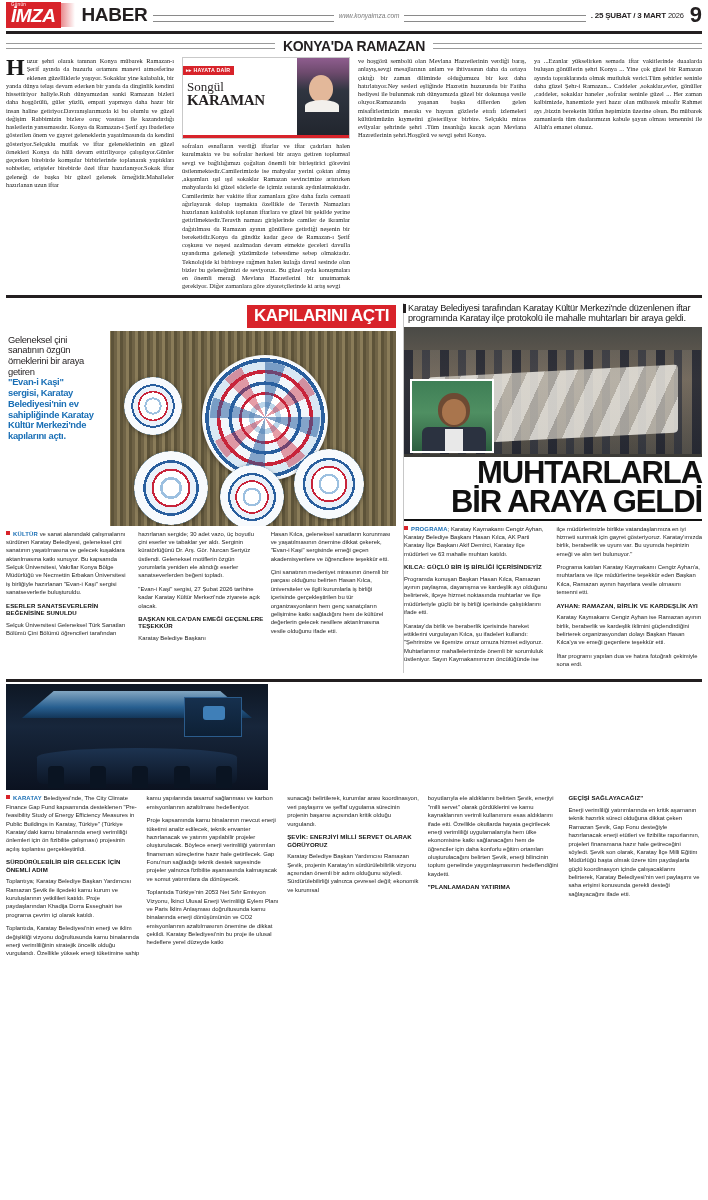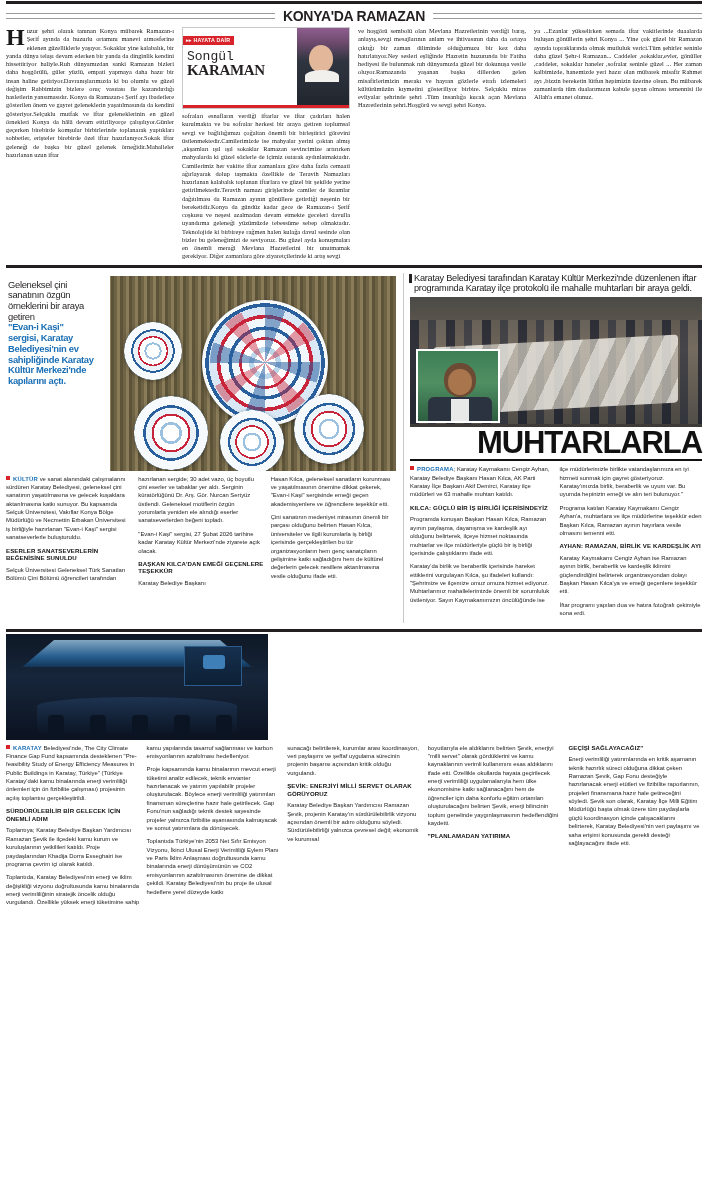--- a/index.html
+++ b/index.html
@@ -43,36 +43,36 @@
     padding-right: 2px; padding-top: 1px; font-family: "Liberation Serif", serif;
   }
 
   
   .columnist { width: 100%; border: 1px solid #c9c9c9; background: #fff; margin-bottom: 3px;
     position: relative; height: 82px; overflow: hidden; }
   .col-tag { background: #d8232a; color: #fff; font-size: 5.3px; font-weight: bold;
     padding: 1.5px 4px 1.5px 3px; display: inline-block; letter-spacing: 0.2px; }
   .col-tag .chev { font-size: 5px; margin-right: 2px; }
   .col-name-box { padding: 4px 4px 0 4px; }
-  .col-name-1 { font-family: Liberation Mono, monospace; font-size: 13px; color: #231f20; line-height: 1; }
+  .col-name-1 { font-family: Liberation Serif, serif; font-size: 13px; color: #231f20; line-height: 1; }
   .col-name-2 { font-family: "Liberation Serif", serif; font-size: 15px; font-weight: bold; color: #231f20; line-height: 1; letter-spacing: -0.3px; }
   .col-photo { position: absolute; right: 0; top: 0; width: 52px; height: 82px;
     background: linear-gradient(180deg,#8e5d8e 0%, #6d4a6d 18%, #2f3540 40%, #20242c 100%); }
   .col-photo .face { position: absolute; left: 12px; top: 17px; width: 24px; height: 27px;
     background: #e3b89a; border-radius: 50% 50% 45% 45%; }
   .col-photo .collar { position: absolute; left: 8px; top: 42px; width: 34px; height: 12px;
     background: #f2f0ec; border-radius: 50% 50% 0 0; }
   .col-redline { position: absolute; left: 0; bottom: 0; width: 100%; height: 3px; background: #d8232a; }
 
   .sec1-rule { height: 3px; background: #231f20; margin: 4px 6px 0 6px; }
 
   
   .sec2 { display: flex; padding: 5px 6px 0 6px; gap: 7px; }
   .feat-left { width: 390px; }
-  .feat-right { width: 299px; border-left: 1px solid #c8c8c8; padding-left: 6px; }
+  .feat-right { width: 299px; border-left: 1px solid #c8c8c8; }
 
   .big-blue { font-size: 38px; font-weight: bold; color: #1a6fb5; line-height: 0.86;
     letter-spacing: -1.5px; font-family: "Liberation Sans", sans-serif; }
   .kapi { display: inline-block; background: #d8232a; color: #fff; font-size: 17px;
     font-weight: bold; padding: 1px 7px 2px 7px; letter-spacing: -0.4px; margin-top: 2px; }
   .kapi-wrap { text-align: right; }
 
   .photo-mat { position: relative; height: 195px; margin-top: 3px; overflow: hidden;
     background: repeating-linear-gradient(90deg,#6f6346 0px,#6f6346 3px,#8a7c59 3px,#8a7c59 6px,#5d5339 6px,#5d5339 9px); }
   .lead-box { position: absolute; left: 0; top: 0; width: 104px; height: 100%; background: #fff;
@@ -152,20 +152,36 @@
     background: linear-gradient(180deg,#16304e,#0d2035); border:1px solid #2b5c8c; }
   .en-photo .banner .b1 { position:absolute; left:18px; top:8px; width:22px; height:14px; background:#3f7fb8; border-radius:3px; }
   .en-photo .chair { position:absolute; bottom:2%; width:16px; height:22px; background:#0a1422; border-radius:4px 4px 0 0; }
   .en-body { display: grid; grid-template-columns: repeat(5,1fr); gap: 7px; padding: 4px 6px 0 6px; }
 </style>
 </head>
 <body>
 
 <div class="page">
 
+  <div class="masthead">
+    <div class="logo-box">
+      <span class="tiny">Günün</span>
+      <span>İMZA</span>
+    </div>
+    <div class="logo-fade"></div>
+    <div class="mast-section">HABER</div>
+    <div class="mast-rule"></div>
+    <div class="mast-url">www.konyaimza.com</div>
+    <div class="mast-rule"></div>
+    <div class="mast-date">
+      <span>. 25 ŞUBAT / 3 MART</span>
+      <span class="yr">2026</span>
+    </div>
+    <div class="mast-page">9</div>
+  </div>
   <div class="mast-underline"></div>
 
   <div class="kr-head">
     <div class="kr-bar"></div>
     <div class="kr-title">KONYA'DA RAMAZAN</div>
     <div class="kr-bar"></div>
   </div>
 
   <div class="col-sec1">
     <div class="sec1-grid">
@@ -206,20 +222,23 @@
 Bu mübarek zamanlarda tüm dualarımızın kabule şayan olması temennisi ile Allah'a emanet olunuz.</div>
       </div>
     </div>
   </div>
 
   <div class="sec1-rule"></div>
 
   <div class="sec2">
 
     <div class="feat-left">
+      <div class="kapi-wrap">
+        <span class="kapi">KAPILARINI AÇTI</span>
+      </div>
 
       <div class="photo-mat">
         <div class="plate-sm d"></div>
         <div class="plate"></div>
         <div class="plate-sm a"></div>
         <div class="plate-sm b"></div>
         <div class="plate-sm c"></div>
         <div class="lead-box">
           <div class="lead-dark">Geleneksel çini sanatının özgün örneklerini bir araya getiren</div>
           <div class="lead-blue">"Evan-i Kaşi" sergisi, Karatay Belediyesi'nin ev sahipliğinde Karatay Kültür Merkezi'nde kapılarını açtı.</div>
@@ -251,20 +270,21 @@
         <div class="mb-people"></div>
         <div class="mb-tables"></div>
         <div class="mb-inset">
           <div class="head"></div>
           <div class="face2"></div>
           <div class="suit"></div>
           <div class="shirt"></div>
         </div>
       </div>
       <div class="mb-head">MUHTARLARLA</div>
+      <div class="mb-head">BİR ARAYA GELDİ</div>
       <div class="mb-rule"></div>
       <div class="sec2r-body">
         <div class="news-body">
           <p><span class="sq"></span><span class="lead-kicker">PROGRAMA</span><span>; Karatay Kaymakamı Cengiz Ayhan, Karatay Belediye Başkanı Hasan Kılca, AK Parti Karatay İlçe Başkanı Akif Demirci, Karatay ilçe müdürleri ve 63 mahalle muhtarı katıldı.</span></p>
           <div class="subhead">KILCA: GÜÇLÜ BİR İŞ BİRLİĞİ İÇERİSİNDEYİZ</div>
           <p>Programda konuşan Başkan Hasan Kılca, Ramazan ayının paylaşma, dayanışma ve kardeşlik ayı olduğunu belirterek, ilçeye hizmet noktasında muhtarlar ve ilçe müdürleriyle güçlü bir iş birliği içerisinde çalıştıklarını ifade etti.</p>
           <p>Karatay'da birlik ve beraberlik içerisinde hareket ettiklerini vurgulayan Kılca, şu ifadeleri kullandı: "Şehrimize ve ilçemize omuz omuza hizmet ediyoruz. Muhtarlarımız mahallelerimizde önemli bir sorumluluk üstleniyor. Sayın Kaymakamımızın öncülüğünde ise</p>
         </div>
         <div class="news-body">
           <p>ilçe müdürlerimizle birlikte vatandaşlarımıza en iyi hizmeti sunmak için gayret gösteriyoruz. Karatay'ımızda birlik, beraberlik ve uyum var. Bu uyumda hepinizin emeği ve alın teri bulunuyor."</p>

